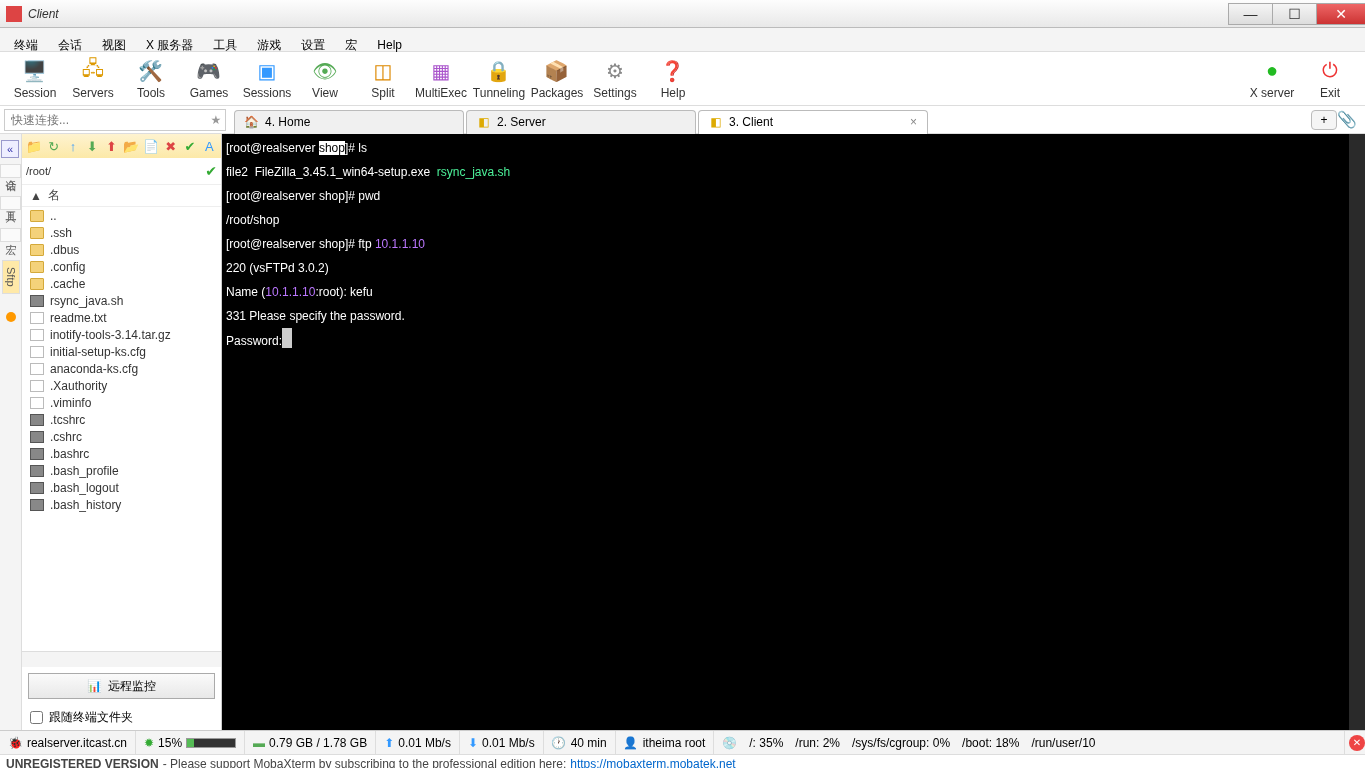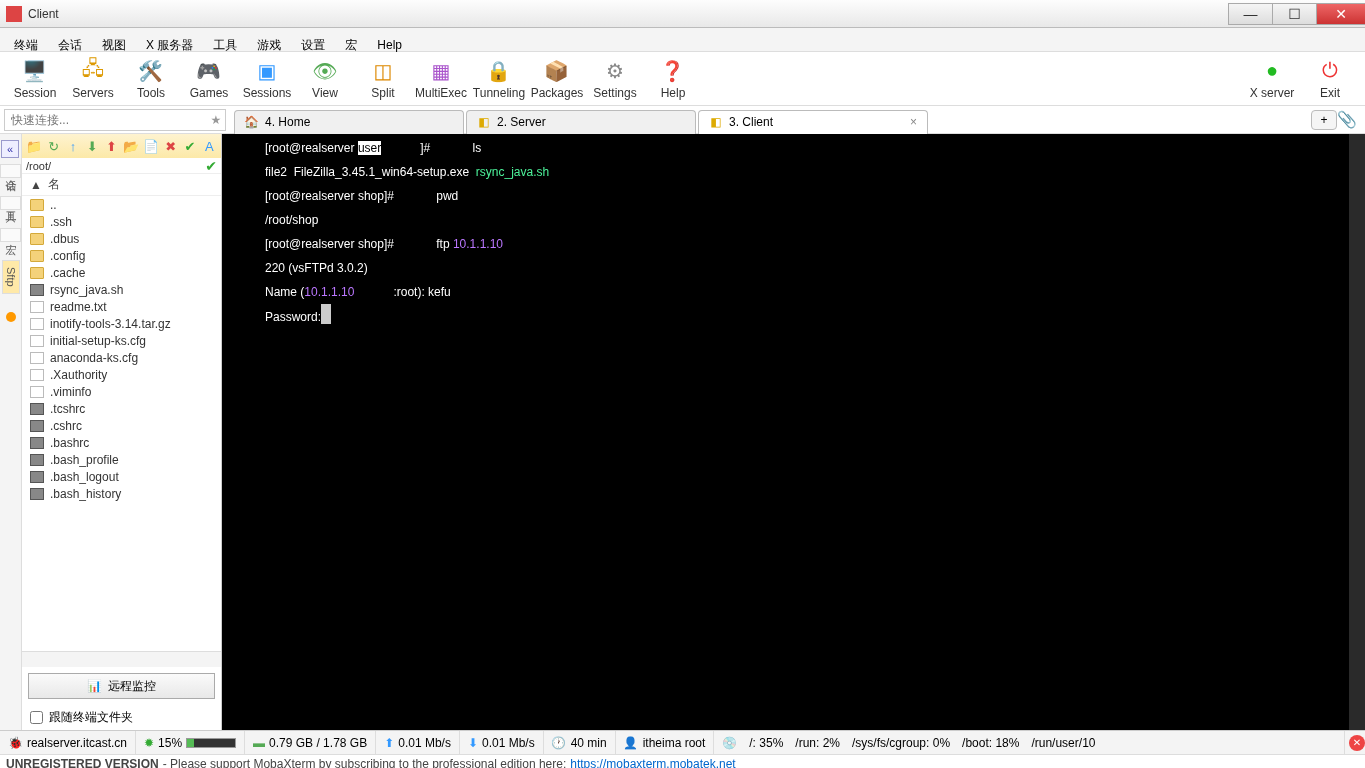--- a/index.html
+++ b/index.html
@@ -1,21 +1,21 @@
 <!DOCTYPE html>
 <html><head>
 <meta charset="utf-8">
 <style>
 * { margin: 0; padding: 0; box-sizing: border-box; font-family: "Microsoft YaHei", Arial, sans-serif; font-size: 12px; }
 body { width: 1365px; height: 768px; background: #fff; overflow: hidden; }
 
 
 .titlebar { height: 28px; background: linear-gradient(#fdfdfd,#e8e8e8); display: flex; align-items: center; border-bottom: 1px solid #bbb; }
 .titlebar .app-icon { width: 16px; height: 16px; margin: 0 6px; background: #d44; display:inline-block; }
-.titlebar .title { flex: 1; color: #333; }
+.titlebar .title { flex: 1; color: #333; font-style: italic; }
 .winbtns { display: flex; }
 .winbtn { width: 45px; height: 22px; display:flex; align-items:center; justify-content:center; font-size:14px; color:#333; background:linear-gradient(#f5f5f5,#ddd); border:1px solid #aaa; margin-right:-1px; }
 .winbtn.close { background: linear-gradient(#e66,#c33); color:#fff; width:50px; }
 
 
 .menubar { height: 24px; background:#f4f4f4; display:flex; align-items:center; padding:0 6px; gap:4px; border-bottom:1px solid #ddd; }
 .menubar span { padding:8px 8px; cursor:default;margin-top:11px; }
 
 
 .toolbar { height: 54px; background:#fff; display:flex; align-items:center; padding:0 6px; border-bottom:1px solid #ddd; }
@@ -39,39 +39,39 @@
 
 
 .main { display:flex; height: 596px; position:relative; }
 .leftstrip { width:22px; background:#f4f4f4; border-right:1px solid #ddd; display:flex; flex-direction:column; align-items:center; padding-top:30px; gap:18px; }
 .leftstrip .vtab { writing-mode:vertical-rl; font-size:11px; color:#555; padding:6px 2px; border:1px solid #ddd; background:#fafafa; }
 .leftstrip .dot { width:10px; height:10px; border-radius:50%; }
 
 .sidebar { width:200px; background:#fff; border-right:1px solid #ccc; display:flex; flex-direction:column; }
 .sb-tools { height:24px; background:linear-gradient(#fef3d0,#fce9a8); display:flex; align-items:center; padding:0 4px; gap:4px; }
 .sb-tools .ti { width:16px; height:16px; display:inline-flex; align-items:center; justify-content:center; font-size:13px; }
-.sb-path { height:16px; display:flex; align-items:center; border-bottom:1px solid #eee; padding:0 4px; }
+.sb-path { height:27px; display:flex; align-items:center; border-bottom:1px solid #eee; padding:0 4px; }
 .sb-path input { flex:1; border:none; outline:none; font-size:11px; color:#333; }
 .sb-path .ok { color:#3a3; font-size:14px; margin-left:4px; }
 .sb-head { height:22px; display:flex; align-items:center; padding:0 8px; gap:6px; border-bottom:1px solid #eee; color:#444; }
 .sb-list { flex:1; overflow:auto; }
 .sb-list .item { display:flex; align-items:center; gap:6px; padding:1px 8px; height:17px; font-size:11px; color:#333; }
 .sb-list .fico { width:14px; height:12px; display:inline-block; }
 .fico.folder { background:#f4d27a; border:1px solid #d4a93a; border-radius:1px; }
 .fico.tfile { background:#fff; border:1px solid #bbb; }
 .fico.bfile { background:#888; border:1px solid #555; }
 .sb-scroll { height:16px; border-top:1px solid #ddd; background:#f4f4f4; }
 .sb-btn { margin:6px; height:26px; border:1px solid #aaa; background:linear-gradient(#fafafa,#e8e8e8); display:flex; align-items:center; justify-content:center; gap:6px; }
 .sb-chk { display:flex; align-items:center; gap:6px; padding:4px 8px; }
 .collapse { position:absolute; left:1px; top:6px; width:18px; height:18px; background:#eef; border:1px solid #99c; display:flex; align-items:center; justify-content:center; color:#33a; font-size:11px; }
 
 
 .terminal { flex:1; background:#000; color:#fff; font-family:"Consolas","Courier New",monospace; font-size:18px; line-height:24px; padding:2px 4px; position:relative; overflow:hidden; }
 .terminal .line { white-space:pre; }
-.tw { color:#fff;margin-left:39px; }
+.tw { color:#fff; }
 .tg { color:#5f5; }
 .tb { color:#b7f; }
 .tgr { color:#4cf29a; }
 .hl { background:#fff; color:#000; }
 .cursor { display:inline-block; width:10px; height:20px; background:#ccc; vertical-align:text-bottom; }
 .term-scroll { position:absolute; right:0; top:0; bottom:0; width:16px; background:#2a2a2a; }
 
 
 .status1 { height:24px; background:#f4f4f4; border-top:1px solid #ccc; display:flex; align-items:center; font-size:11px; }
 .status1 .seg { display:flex; align-items:center; gap:4px; padding:0 8px; border-right:1px solid #ddd; height:100%; white-space:nowrap; }
@@ -306,27 +306,28 @@
       <span>📊</span>
       <span>远程监控</span>
     </div>
     <div class="sb-chk">
       <input type="checkbox" style="">
       <span>跟随终端文件夹</span>
     </div>
   </div>
 
   <div class="terminal">
-    <div class="line"><span class="tw">[root@realserver </span><span class="hl">user</span><span class="tw">]# </span><span class="tw">ls</span></div>
+    <div class="line"><span class="tw">[root@realserver </span><span class="hl">shop</span><span class="tw">]# </span><span class="tw">ls</span></div>
     <div class="line"><span class="tw">file2  FileZilla_3.45.1_win64-setup.exe  </span><span class="tgr">rsync_java.sh</span></div>
     <div class="line"><span class="tw">[root@realserver shop]# </span><span class="tw">pwd</span></div>
     <div class="line"><span class="tw">/root/shop</span></div>
     <div class="line"><span class="tw">[root@realserver shop]# </span><span class="tw">ftp </span><span class="tb">10.1.1.10</span></div>
     <div class="line"><span class="tw">220 (vsFTPd 3.0.2)</span></div>
     <div class="line"><span class="tw">Name (</span><span class="tb">10.1.1.10</span><span class="tw">:root): kefu</span></div>
+    <div class="line"><span class="tw">331 Please specify the password.</span></div>
     <div class="line"><span class="tw">Password:</span><span class="cursor"></span></div>
     <div class="term-scroll"></div>
   </div>
 </div>
 
 <div class="status1">
   <div class="seg">
       <span style="color:#d44">🐞</span>
       <span>realserver.itcast.cn</span>
     </div>

